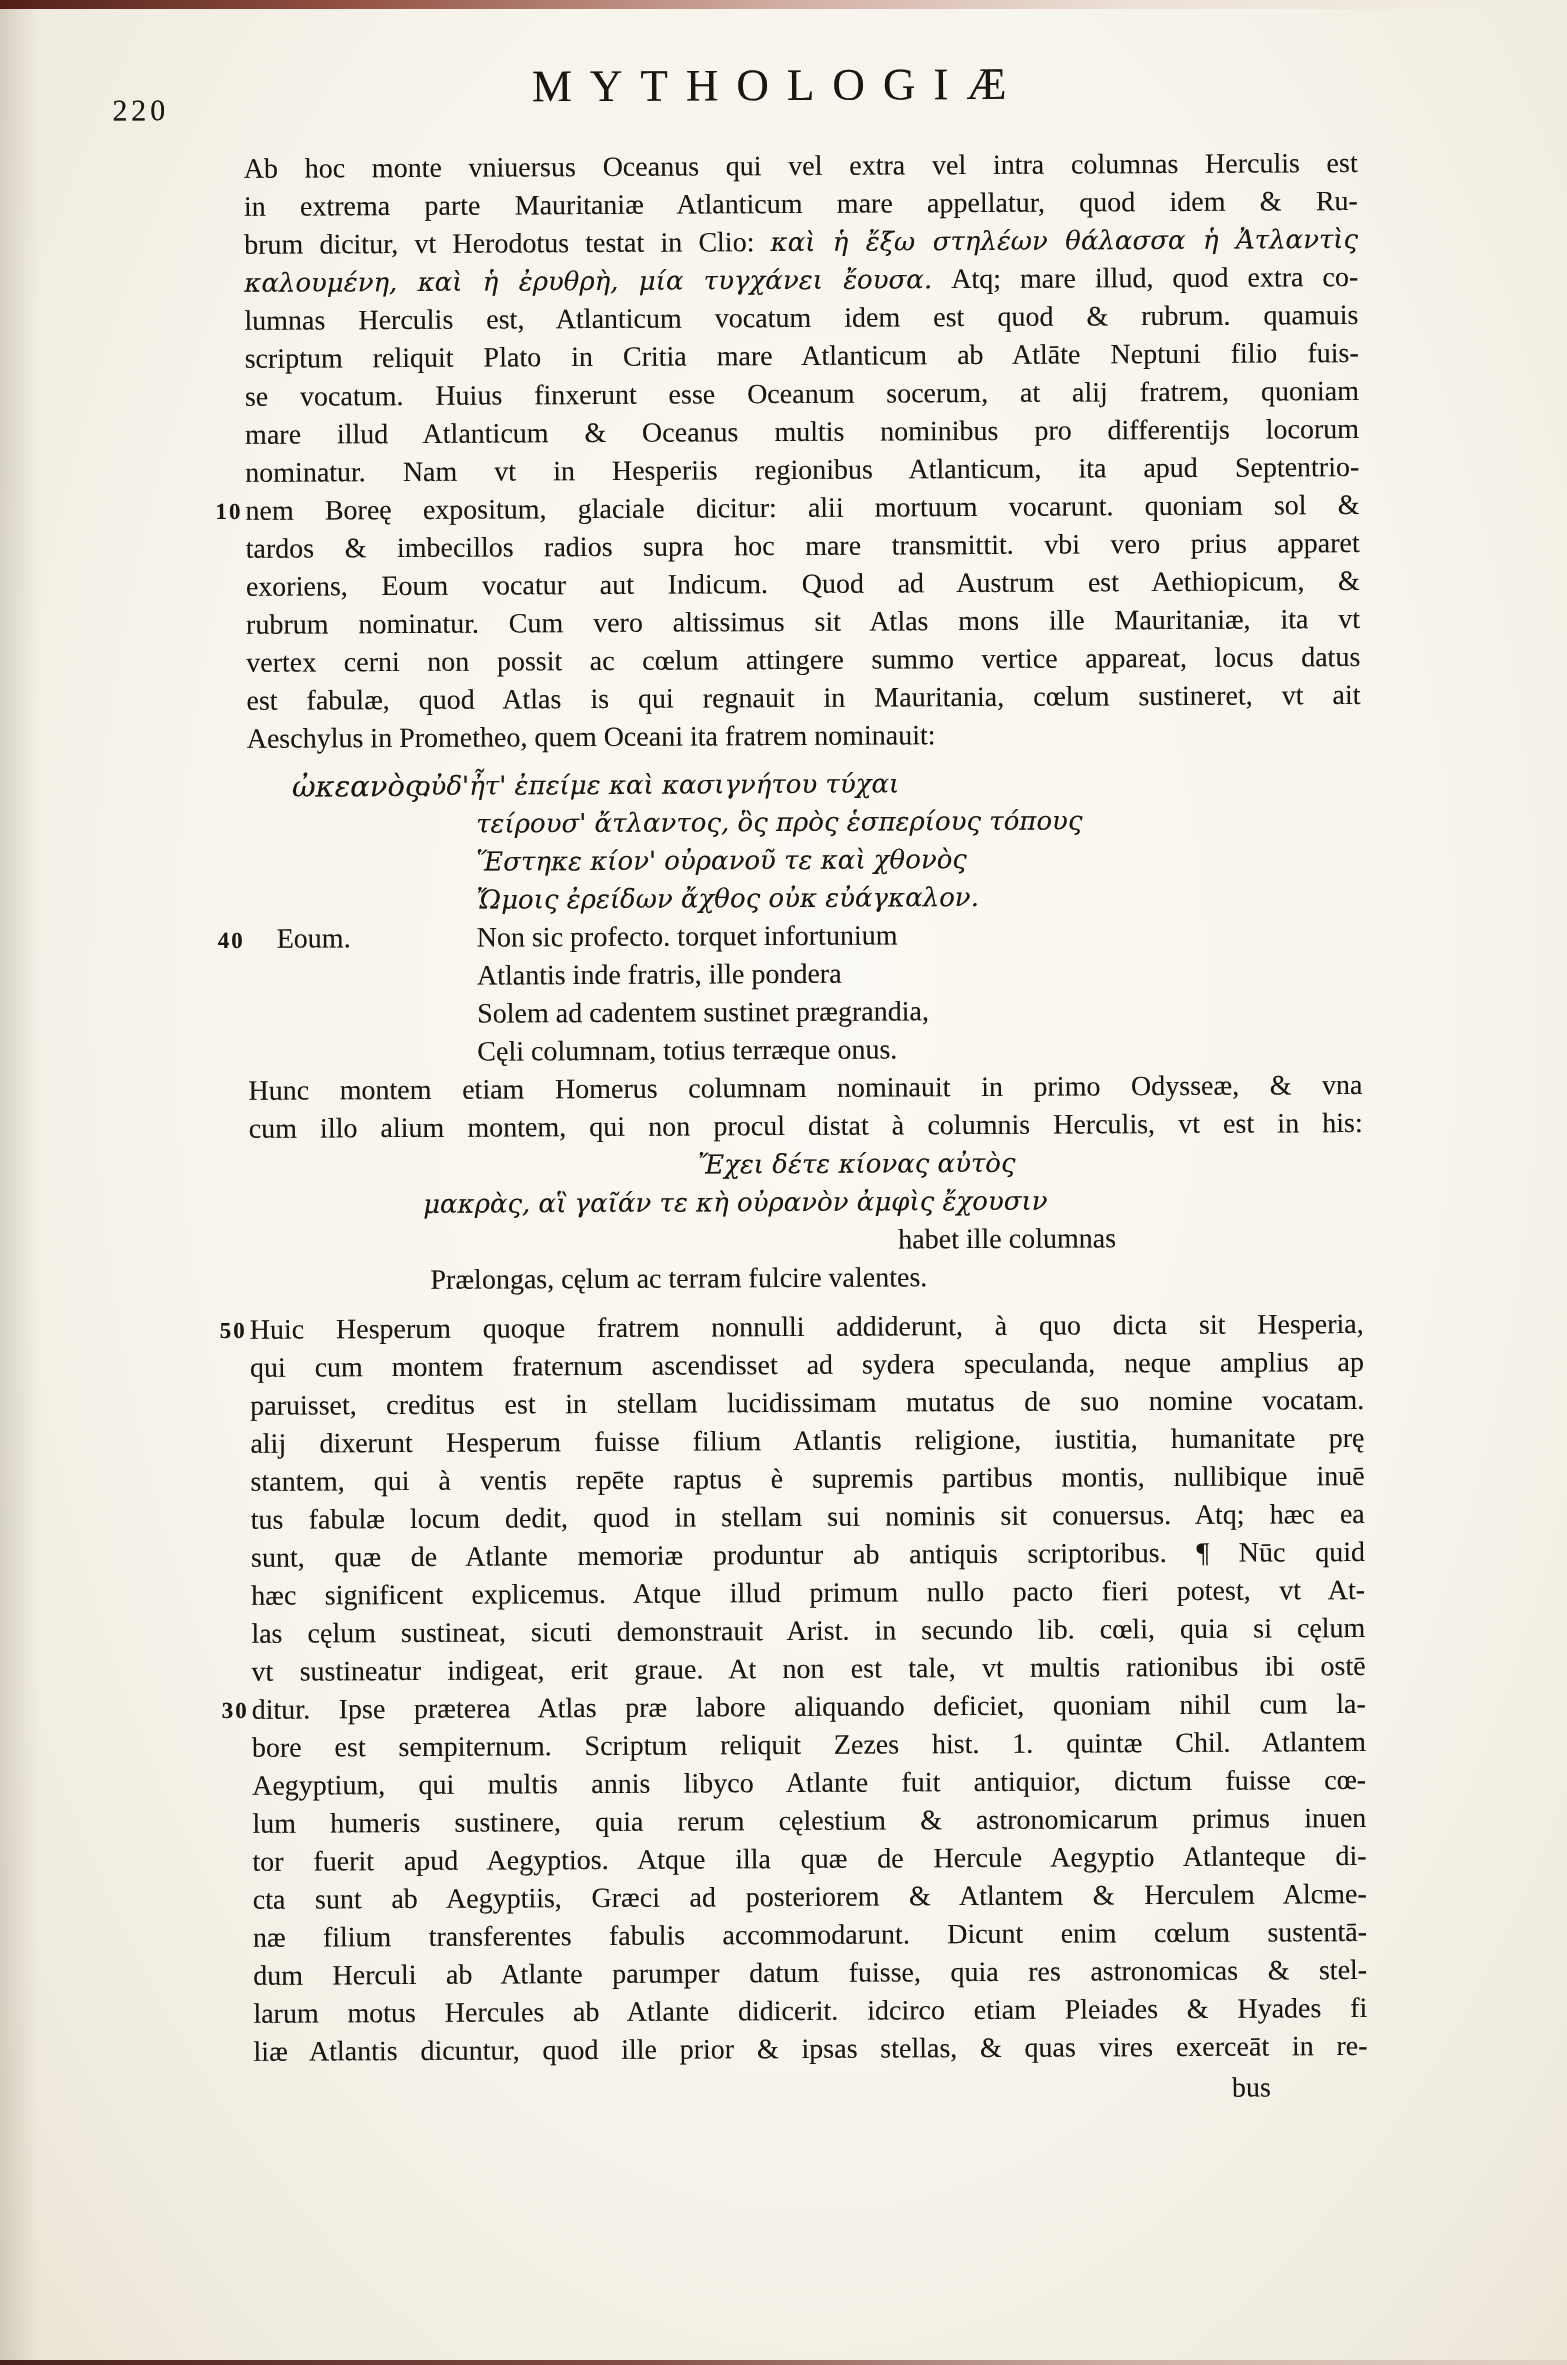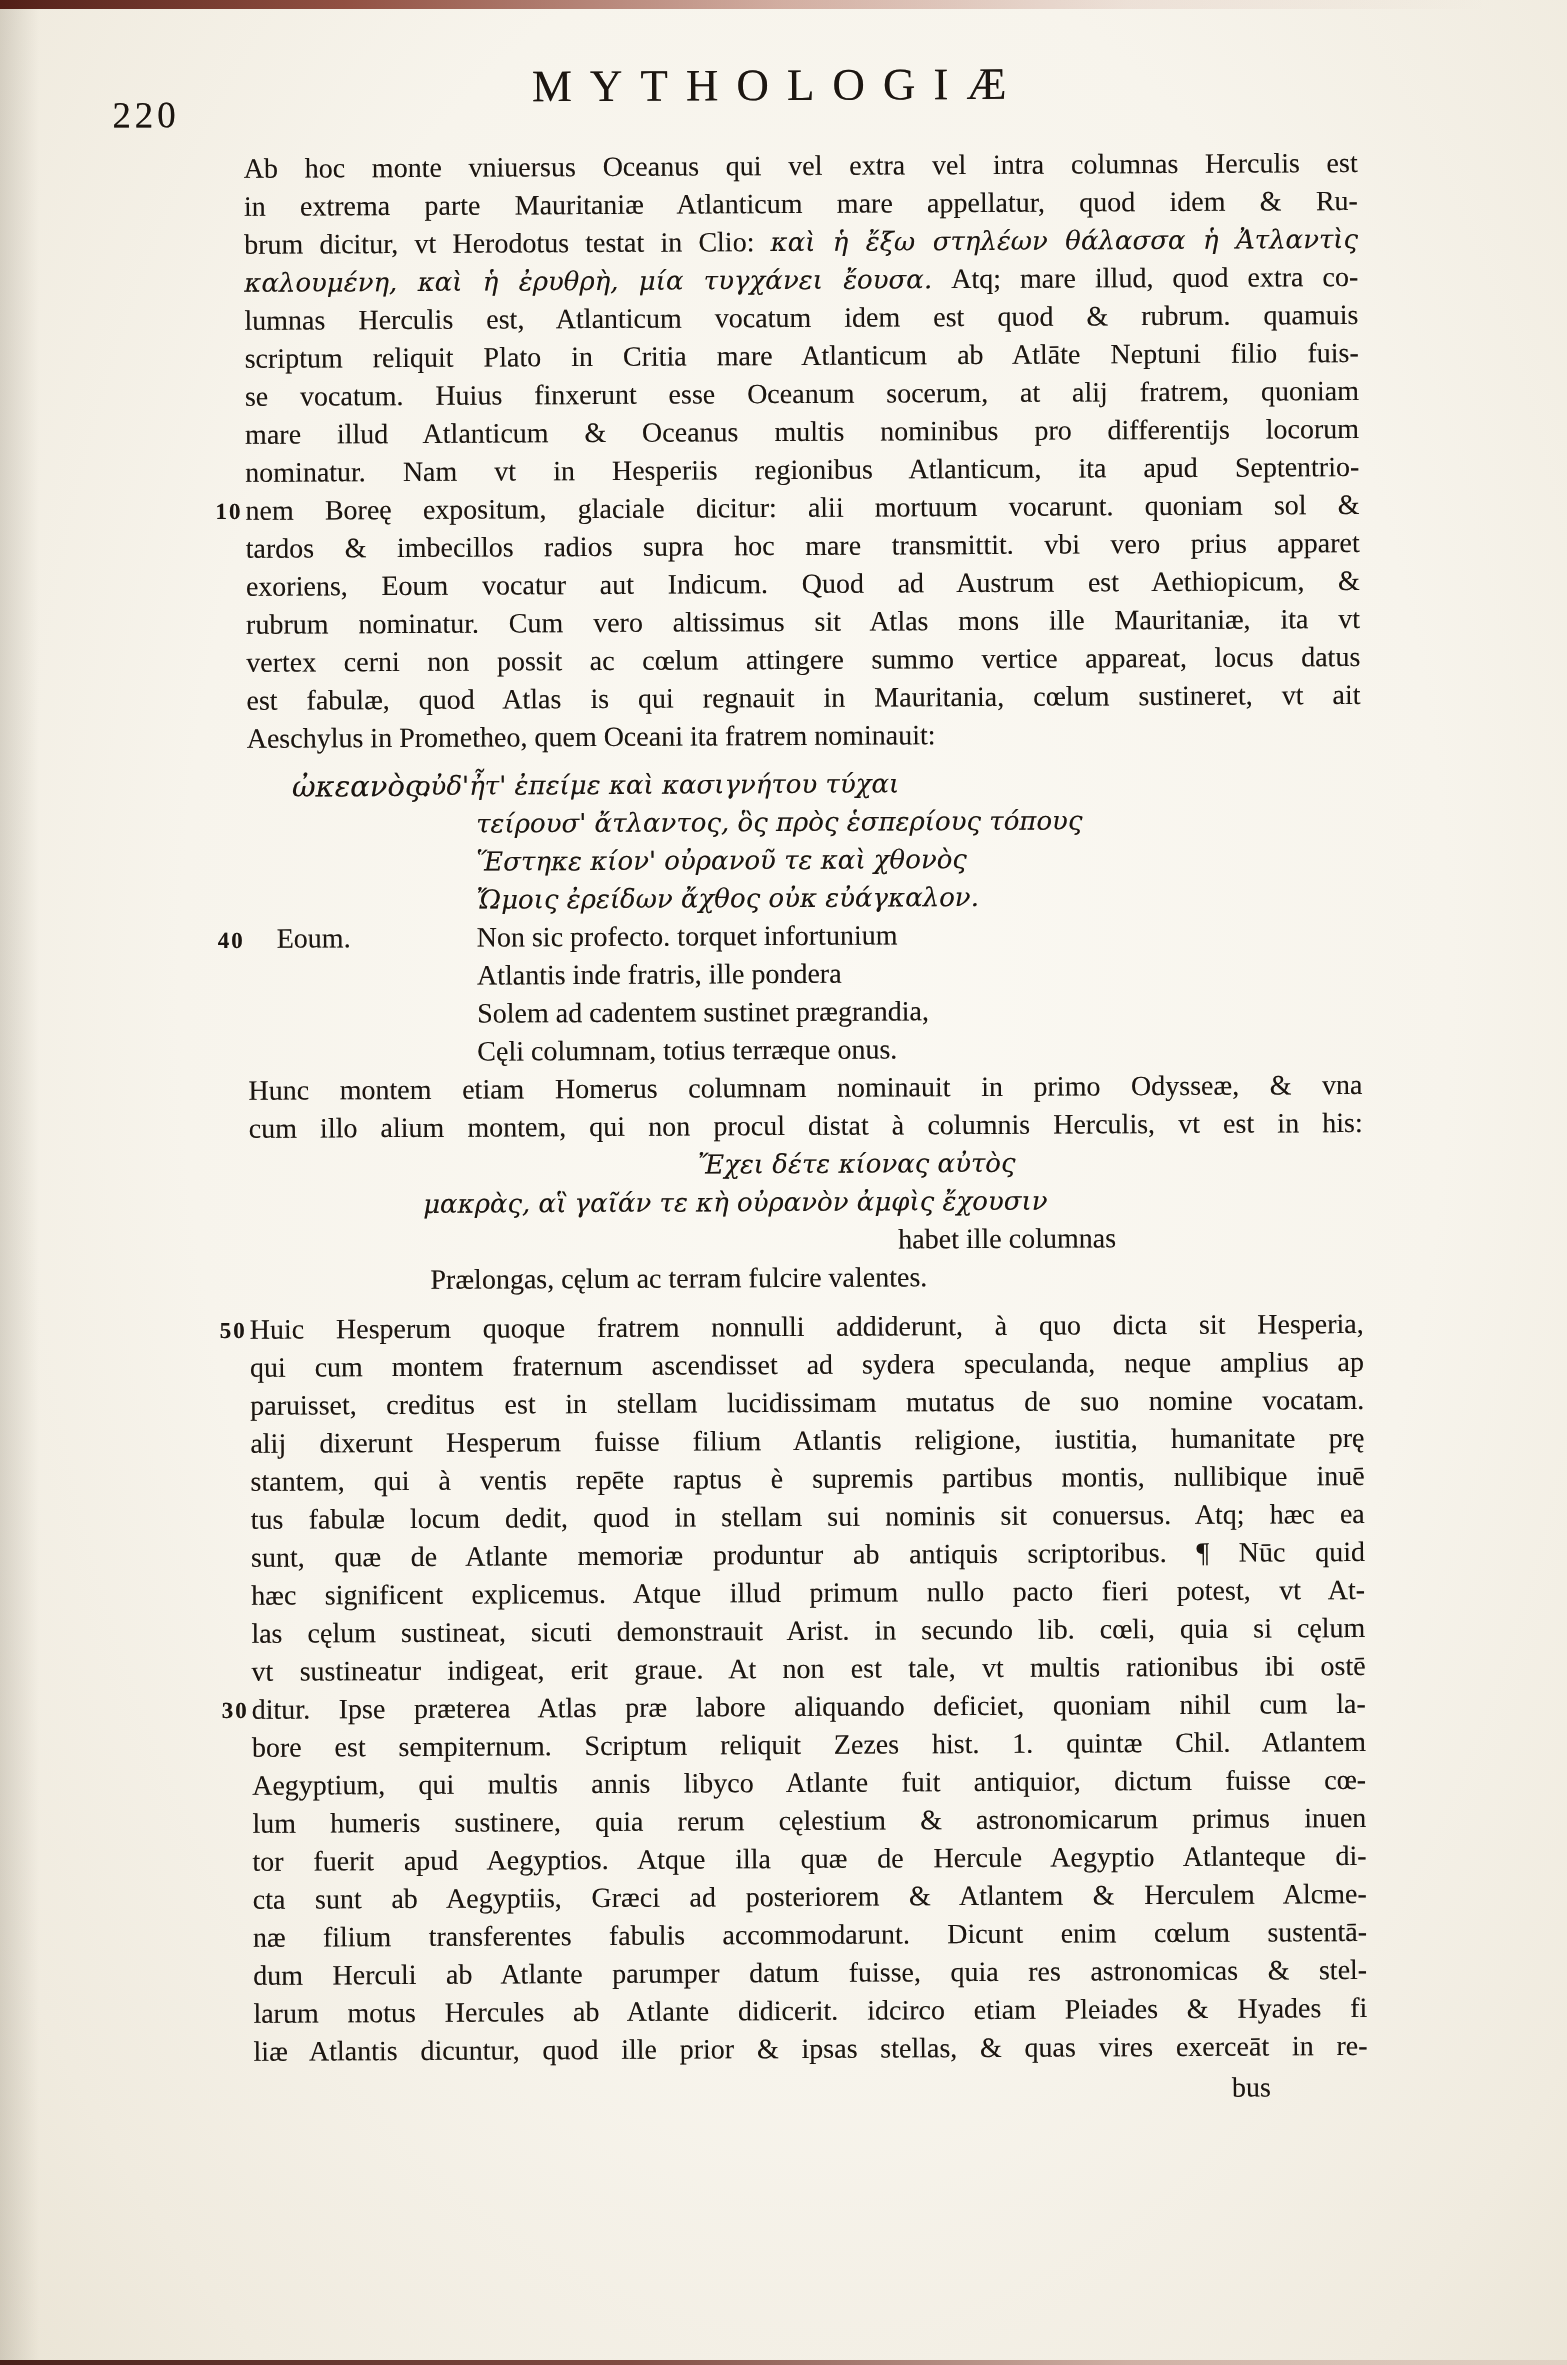--- a/index.html
+++ b/index.html
@@ -26,21 +26,21 @@
   .edge-left{
     position:absolute;top:0;left:0;width:39px;height:100%;
     background:linear-gradient(90deg, rgba(115,105,88,.22), rgba(115,105,88,0));
   }
   .page-inner{
     position:absolute;top:0;left:0;width:100%;height:100%;
     transform:rotate(-0.3deg);
   }
   .pagenum{
     position:absolute;left:118px;top:90px;
-    font-size:37px;letter-spacing:3.9px;
+    font-size:30px;letter-spacing:3.9px;
     text-shadow:0 0 0.6px rgba(25,18,12,.6);
   }
   .running-title{
     position:absolute;left:0;right:0;top:59px;
     text-align:center;
     font-size:45px;letter-spacing:18px;
     text-shadow:0 0 0.6px rgba(25,18,12,.55);
     white-space:nowrap;
   }
   #text-col{

